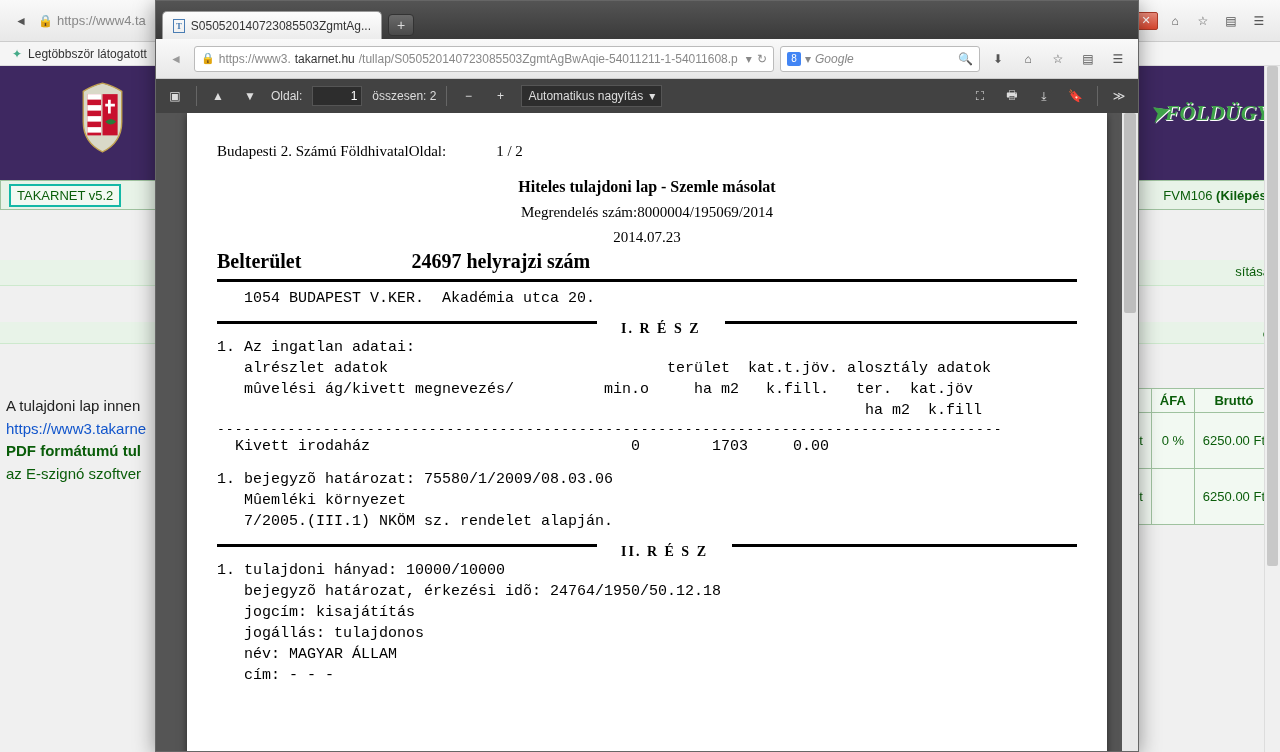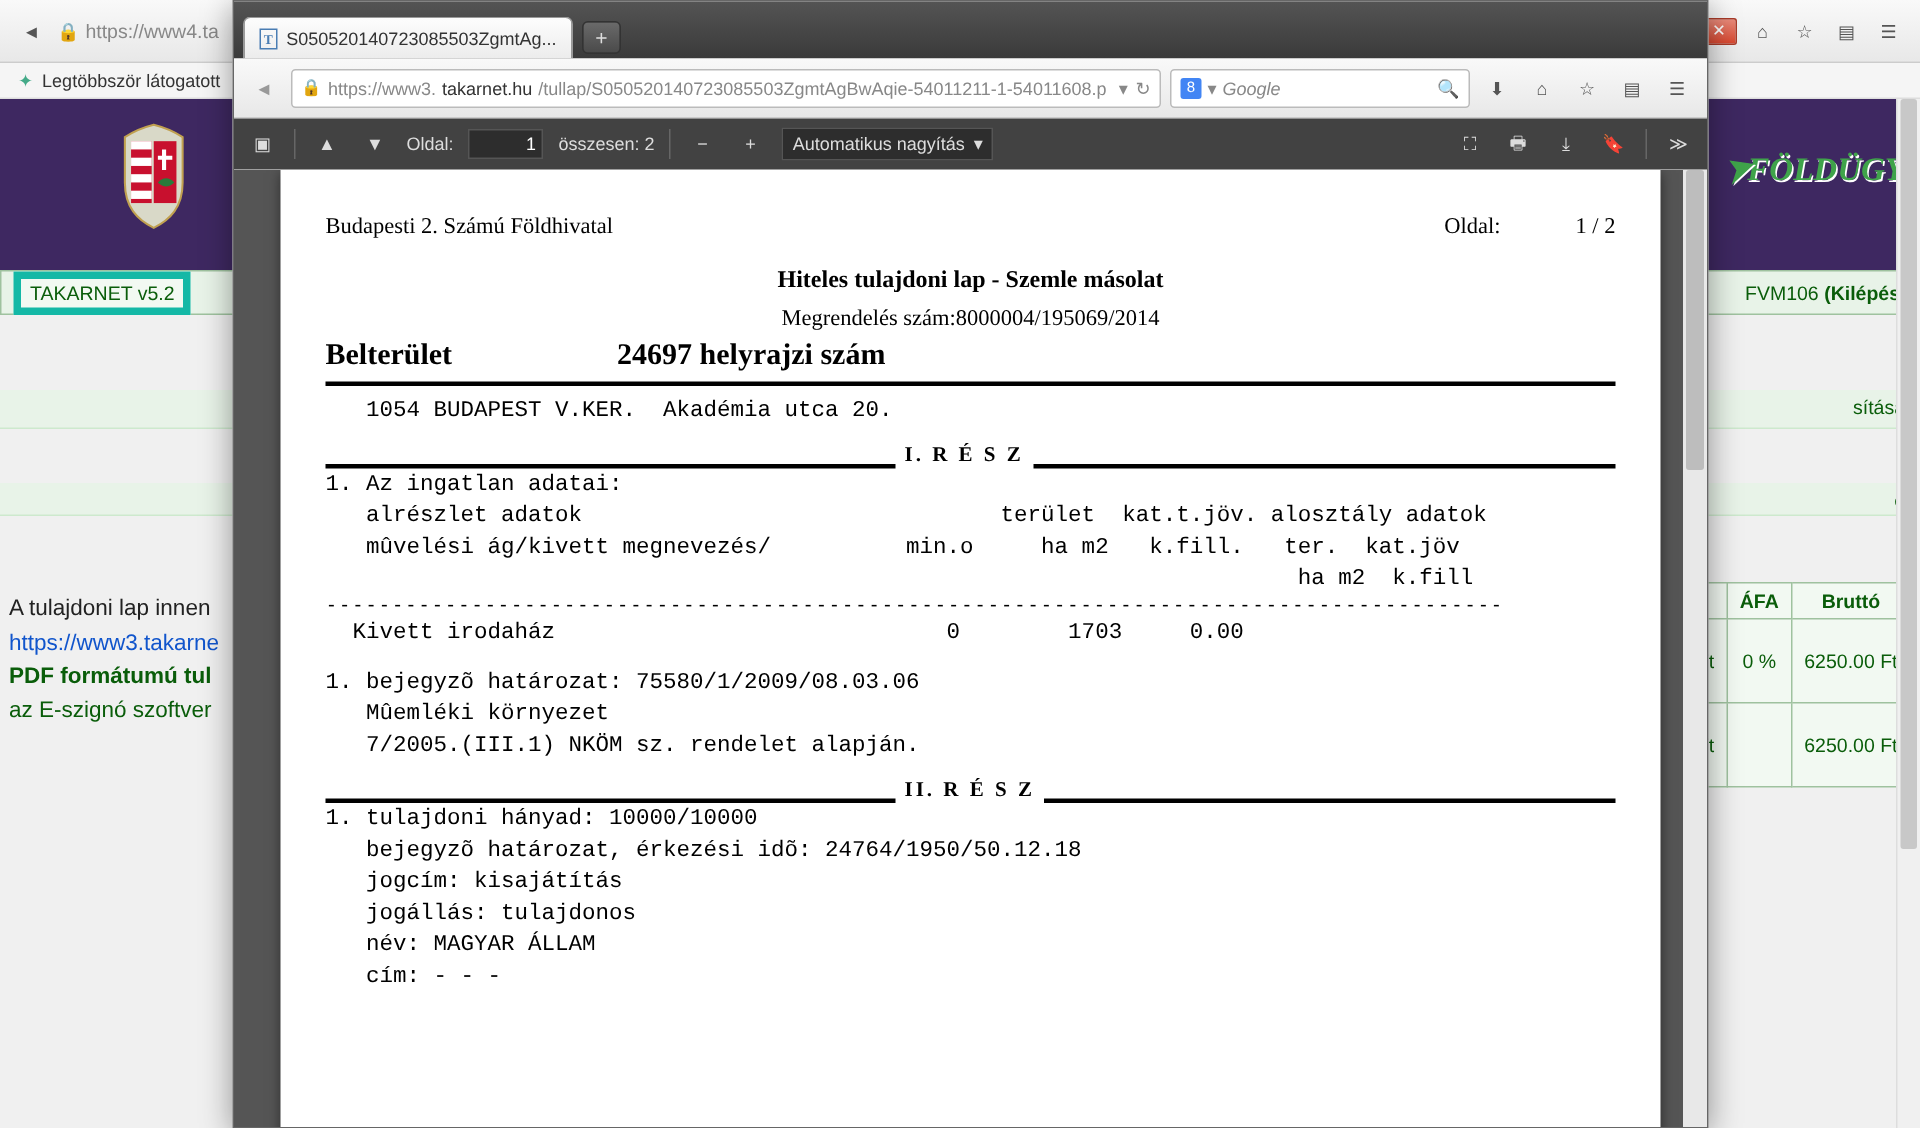--- a/index.html
+++ b/index.html
@@ -19,21 +19,21 @@
 
 .bg-bookmarks { position: absolute; top: 42px; left: 0; right: 0; height: 24px; background: #f5f5f5; border-bottom: 1px solid #ddd; display: flex; align-items: center; padding: 0 12px; gap: 6px; color: #333; font-size: 12px; }
 .bg-bookmarks .star{color:#4a8;}
 .bg-purple { position: absolute; top: 66px; left: 0; right: 0; height: 114px; background: #3e2861; }
 .crest { position: absolute; left: 75px; top: 80px; width: 55px; height: 75px; }
 .crest svg{width:100%;height:100%;}
 .foldugy { position: absolute; right: 10px; top: 100px; color: #3fa34a; font-style: italic; font-weight: bold; font-size: 22px; text-shadow: 1px 1px 0 #fff; font-family: Georgia,serif;}
 .foldugy .arrow{display:inline-block;transform:rotate(-20deg);color:#3fa34a;margin-right:-4px;}
 
 .bg-appbar { position: absolute; top: 180px; left: 0; right: 0; height: 30px; background: #e8f3e8; border: 1px solid #9fc29f; display:flex; align-items:center; padding:0 8px; color:#0a5d0a; font-size:13px;}
-.bg-appbar .ver{border:5px solid #14b8a6;padding:2px 6px;background:#f2f9f2;}
+.bg-appbar .ver{border:2px solid #14b8a6;padding:2px 6px;background:#f2f9f2;}
 .bg-appbar .spacer{flex:1;}
 .bg-appbar .user{color:#0a5d0a;}
 .bg-appbar .logout{color:#0a5d0a;font-weight:bold;}
 
 .bg-greenrow{position:absolute;left:0;right:0;background:#e8f3e8;color:#0a5d0a;padding:4px 10px;font-size:13px;border-bottom:1px solid #cde9cd;}
 .bg-row1{top:260px;height:26px;}
 .bg-row2{top:322px;height:22px;}
 
 .bg-text{position:absolute;left:6px;top:395px;font-size:15px;line-height:1.5;}
 .bg-text .l1{color:#222;}
@@ -65,33 +65,33 @@
 
 .pdf-toolbar{height:34px;background:#424242;display:flex;align-items:center;padding:0 8px;gap:10px;color:#ddd;font-size:12px;}
 .pdf-toolbar .tb-icon{width:22px;height:22px;display:flex;align-items:center;justify-content:center;color:#ddd;}
 .pdf-toolbar .sep{width:1px;height:20px;background:#666;}
 .page-input{width:50px;height:20px;background:#2d2d2d;border:1px solid #555;color:#fff;text-align:right;padding:0 4px;font-size:12px;}
 .zoom-select{height:22px;background:#2d2d2d;border:1px solid #555;color:#ddd;padding:0 6px;font-size:12px;display:flex;align-items:center;gap:6px;}
 .pdf-toolbar .spacer{flex:1;}
 
 .pdf-body{flex:1;background:#555;overflow:auto;position:relative;}
 .page{width:920px;background:#fff;margin:0 auto 20px;padding:30px 30px;box-shadow:0 2px 8px rgba(0,0,0,0.5);min-height:1000px;}
-.doc-header{display:flex;justify-content:space-between;margin-bottom:6px;font-family:Georgia,serif;font-size:15px;}
+.doc-header{display:flex;justify-content:flex-start;margin-bottom:6px;font-family:Georgia,serif;font-size:15px;}
 .doc-address{font-family:Georgia,serif;font-size:15px;}
 .doc-title{text-align:center;font-family:Georgia,serif;font-size:16px;font-weight:bold;margin-top:18px;}
 .doc-order{text-align:center;font-family:Georgia,serif;font-size:15px;margin-top:8px;}
 .doc-date{text-align:center;font-family:Georgia,serif;font-size:15px;margin-top:8px;}
 .doc-row{display:flex;justify-content:space-between;font-family:Georgia,serif;font-size:16px;font-weight:bold;margin-top:20px;}
 .doc-row .sector-label{font-weight:normal;}
 .doc-subrow{font-family:Georgia,serif;font-size:20px;font-weight:bold;margin-top:4px;}
 .doc-subrow .spacing{display:inline-block;width:110px;}
 .thick-rule{border:none;border-top:3px solid #000;margin:6px 0;}
 .thin-dashed{font-family:monospace;font-size:13px;letter-spacing:1px;white-space:nowrap;overflow:hidden;}
 .mono{font-family:"Courier New",monospace;font-size:15px;white-space:pre;line-height:1.4;}
-.section-head{display:flex;align-items:flex-end;gap:6px;margin-top:12px;}
+.section-head{display:flex;align-items:flex-start;gap:24px;margin-top:12px;}
 .section-head .line{flex:1;border-top:3px solid #000;}
 .section-head .label{font-family:Georgia,serif;font-size:14px;font-weight:bold;letter-spacing:2px;}
 
 .pdf-scroll{position:absolute;right:0;top:0;bottom:0;width:16px;background:#e8e8e8;}
 .pdf-scroll .thumb{position:absolute;left:2px;right:2px;top:0;height:200px;background:#bdbdbd;border-radius:2px;}
 
 .outer-scroll{position:absolute;right:0;top:66px;bottom:0;width:16px;background:#f0f0f0;border-left:1px solid #ddd;}
 .outer-scroll .thumb{position:absolute;left:2px;right:2px;top:0;height:500px;background:#c8c8c8;border-radius:2px;}
 </style>
 </head>
@@ -240,20 +240,21 @@
         <div>
           <div>Budapesti 2. Számú Földhivatal</div>
         </div>
         <div style="display:flex;gap:50px;align-items:flex-end;">
           <span>Oldal:</span>
           <span>1 / 2</span>
         </div>
       </div>
       <div class="doc-title">Hiteles tulajdoni lap - Szemle másolat</div>
       <div class="doc-order"><span>Megrendelés szám:</span><span>8000004/195069/2014</span></div>
+      <div class="doc-date">2014.07.23</div>
       <div class="doc-subrow"><span>Belterület</span><span class="spacing"></span><span>24697 helyrajzi szám</span></div>
       <hr class="thick-rule">
       <div class="mono">   1054 BUDAPEST V.KER.  Akadémia utca 20.</div>
       <div class="section-head">
         <div class="line" style="flex:0 0 380px;"></div>
         <div class="label">I. R É S Z</div>
         <div class="line"></div>
       </div>
       <div class="mono">1. Az ingatlan adatai:
    alrészlet adatok                               terület  kat.t.jöv. alosztály adatok

